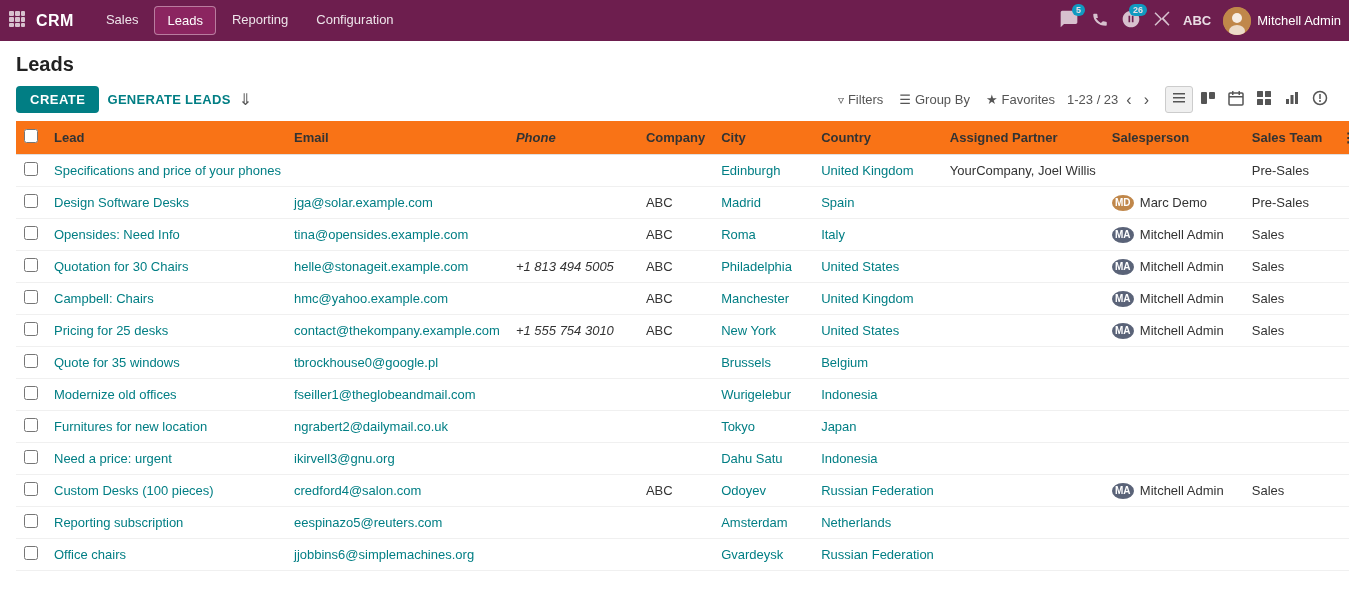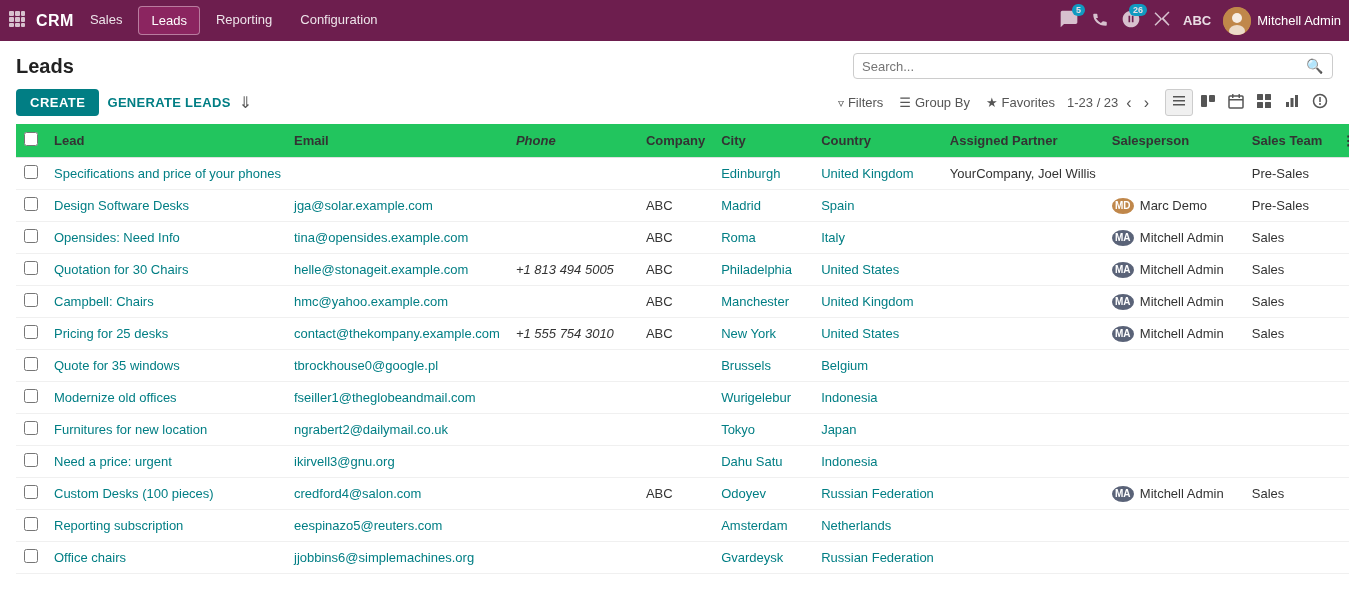--- a/index.html
+++ b/index.html
@@ -16,21 +16,21 @@
     }
     .topnav-grid-icon {
       margin-right: 10px;
       cursor: pointer;
       font-size: 16px;
       opacity: 0.85;
     }
     .topnav-logo {
       font-weight: bold;
       font-size: 16px;
-      margin-right: 4px;
+      margin-right: 20px;
       letter-spacing: 0.5px;
     }
     .topnav-menu {
       display: flex;
       gap: 4px;
       flex: 1;
     }
     .topnav-menu-item {
       padding: 6px 12px;
       border-radius: 4px;
@@ -219,21 +219,21 @@
       border-collapse: collapse;
       font-size: 13px;
     }
     .leads-table thead th {
       text-align: left;
       padding: 8px 8px;
       border-bottom: 1px solid #e0e0e0;
       font-weight: 600;
       color: #333;
       white-space: nowrap;
-      background: #22c55e;
+      background: #f97316;
     }
     .leads-table tbody tr {
       border-bottom: 1px solid #f0f0f0;
     }
     .leads-table td {
       padding: 7px 8px;
       vertical-align: middle;
       white-space: nowrap;
     }
     .col-check { width: 30px; }
@@ -331,24 +331,20 @@
       </div>
       <span>Mitchell Admin</span>
     </div>
   </div>
 </nav>
 
 <div class="main">
 
   <div class="page-header">
     <h1 class="page-title">Leads</h1>
-    <div class="search-bar">
-      <input type="text" placeholder="Search..." style="">
-      <span class="search-icon">🔍</span>
-    </div>
   </div>
 
   <div class="toolbar">
     <button class="btn-create">CREATE</button>
     <button class="btn-generate">GENERATE LEADS</button>
     <span class="btn-download" title="Download">⇓</span>
 
     <div class="toolbar-right">
       <div class="toolbar-filter-group">
         <div class="toolbar-filter-item">

